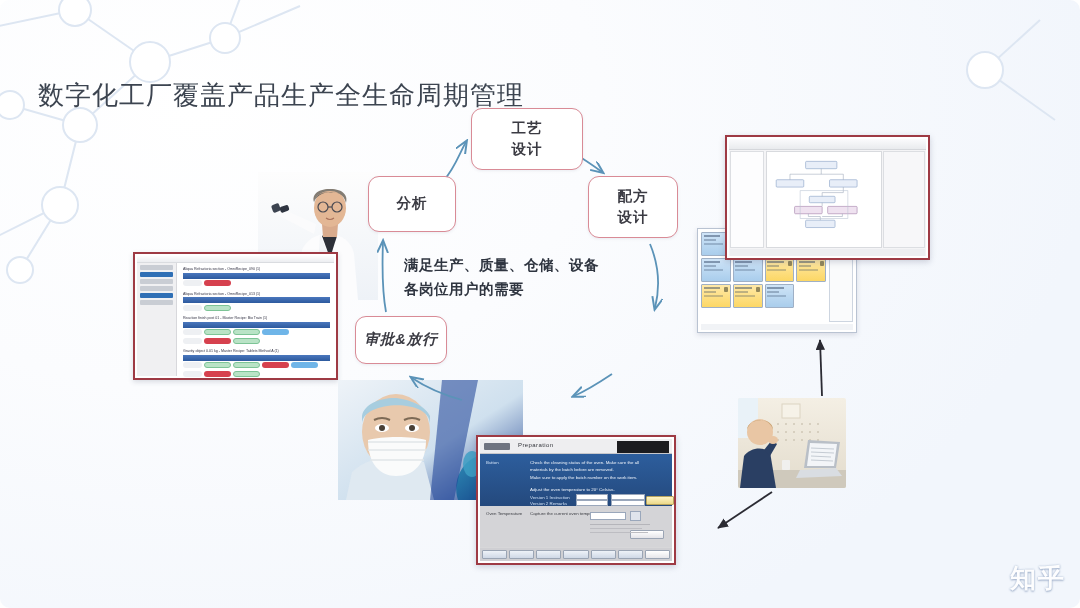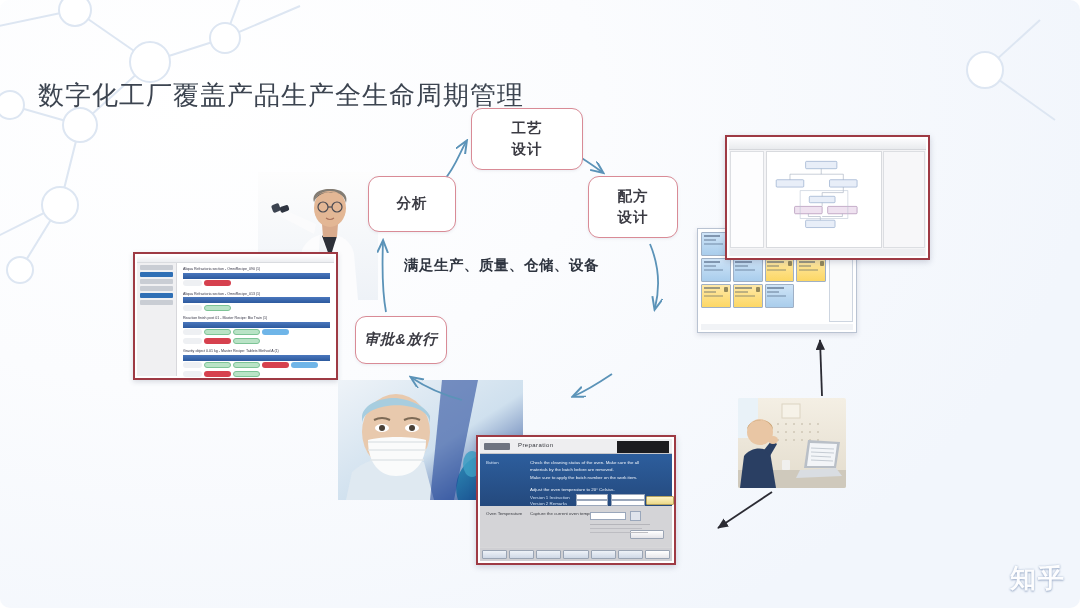--- a/index.html
+++ b/index.html
@@ -349,20 +349,21 @@
   <div class="cycle-box" id="box-approve">
     <span class="ln">审批&amp;放行</span>
   </div>
 
   <div class="cycle-box" id="box-analysis">
     <span class="ln">分析</span>
   </div>
 
   <div id="center-caption">
     <div>满足生产、质量、仓储、设备</div>
+    <div>各岗位用户的需要</div>
   </div>
 
   <div class="media" id="photo-scientist">
     <svg viewBox="0 0 120 128" width="120" height="128" xmlns="http://www.w3.org/2000/svg">
       <defs>
         <linearGradient id="gwall" x1="0" y1="0" x2="0" y2="1">
           <stop offset="0%" stop-color="#fdfdfd"></stop>
             <stop offset="100%" stop-color="#eef2f7"></stop>
         </linearGradient>
       </defs>

